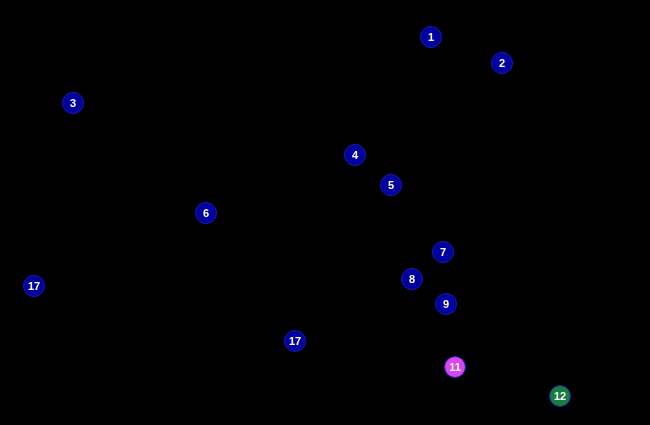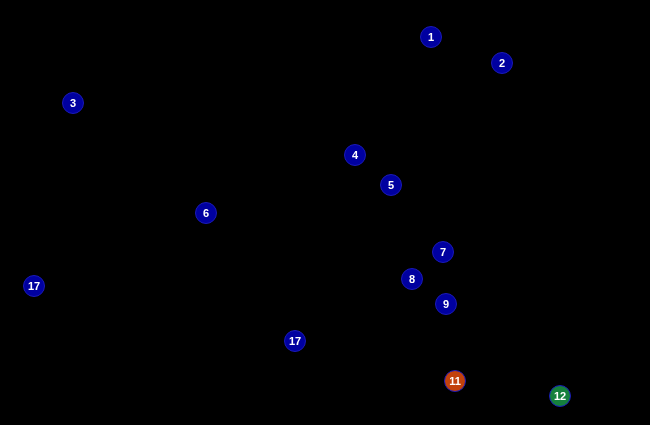--- a/index.html
+++ b/index.html
@@ -41,16 +41,16 @@
     <div class="marker" style="left: 431px; top: 37px; background: rgb(0, 0, 160); color: rgb(255, 255, 255);">1</div>
     <div class="marker" style="left: 502px; top: 63px; background: rgb(0, 0, 160); color: rgb(255, 255, 255);">2</div>
     <div class="marker" style="left: 73px; top: 103px; background: rgb(0, 0, 160); color: rgb(255, 255, 255);">3</div>
     <div class="marker" style="left: 355px; top: 155px; background: rgb(0, 0, 160); color: rgb(255, 255, 255);">4</div>
     <div class="marker" style="left: 391px; top: 185px; background: rgb(0, 0, 160); color: rgb(255, 255, 255);">5</div>
     <div class="marker" style="left: 206px; top: 213px; background: rgb(0, 0, 160); color: rgb(255, 255, 255);">6</div>
     <div class="marker" style="left: 443px; top: 252px; background: rgb(0, 0, 160); color: rgb(255, 255, 255);">7</div>
     <div class="marker" style="left: 412px; top: 279px; background: rgb(0, 0, 160); color: rgb(255, 255, 255);">8</div>
     <div class="marker" style="left: 446px; top: 304px; background: rgb(0, 0, 160); color: rgb(255, 255, 255);">9</div>
     <div class="marker" style="left: 295px; top: 341px; background: rgb(0, 0, 160); color: rgb(255, 255, 255);">17</div>
-    <div class="marker" style="left: 455px; top: 381px; background: #c2410c; color: rgb(255, 255, 255);">11</div>
+    <div class="marker" style="left: 455px; top: 367px; background: #d946ef; color: rgb(255, 255, 255);">11</div>
     <div class="marker" style="left: 560px; top: 396px; background: #15803d; color: rgb(255, 255, 255);">12</div>
     <div class="marker" style="left: 34px; top: 286px; background: rgb(0, 0, 160); color: rgb(255, 255, 255);">17</div>
   </div>
 
 </body></html>

